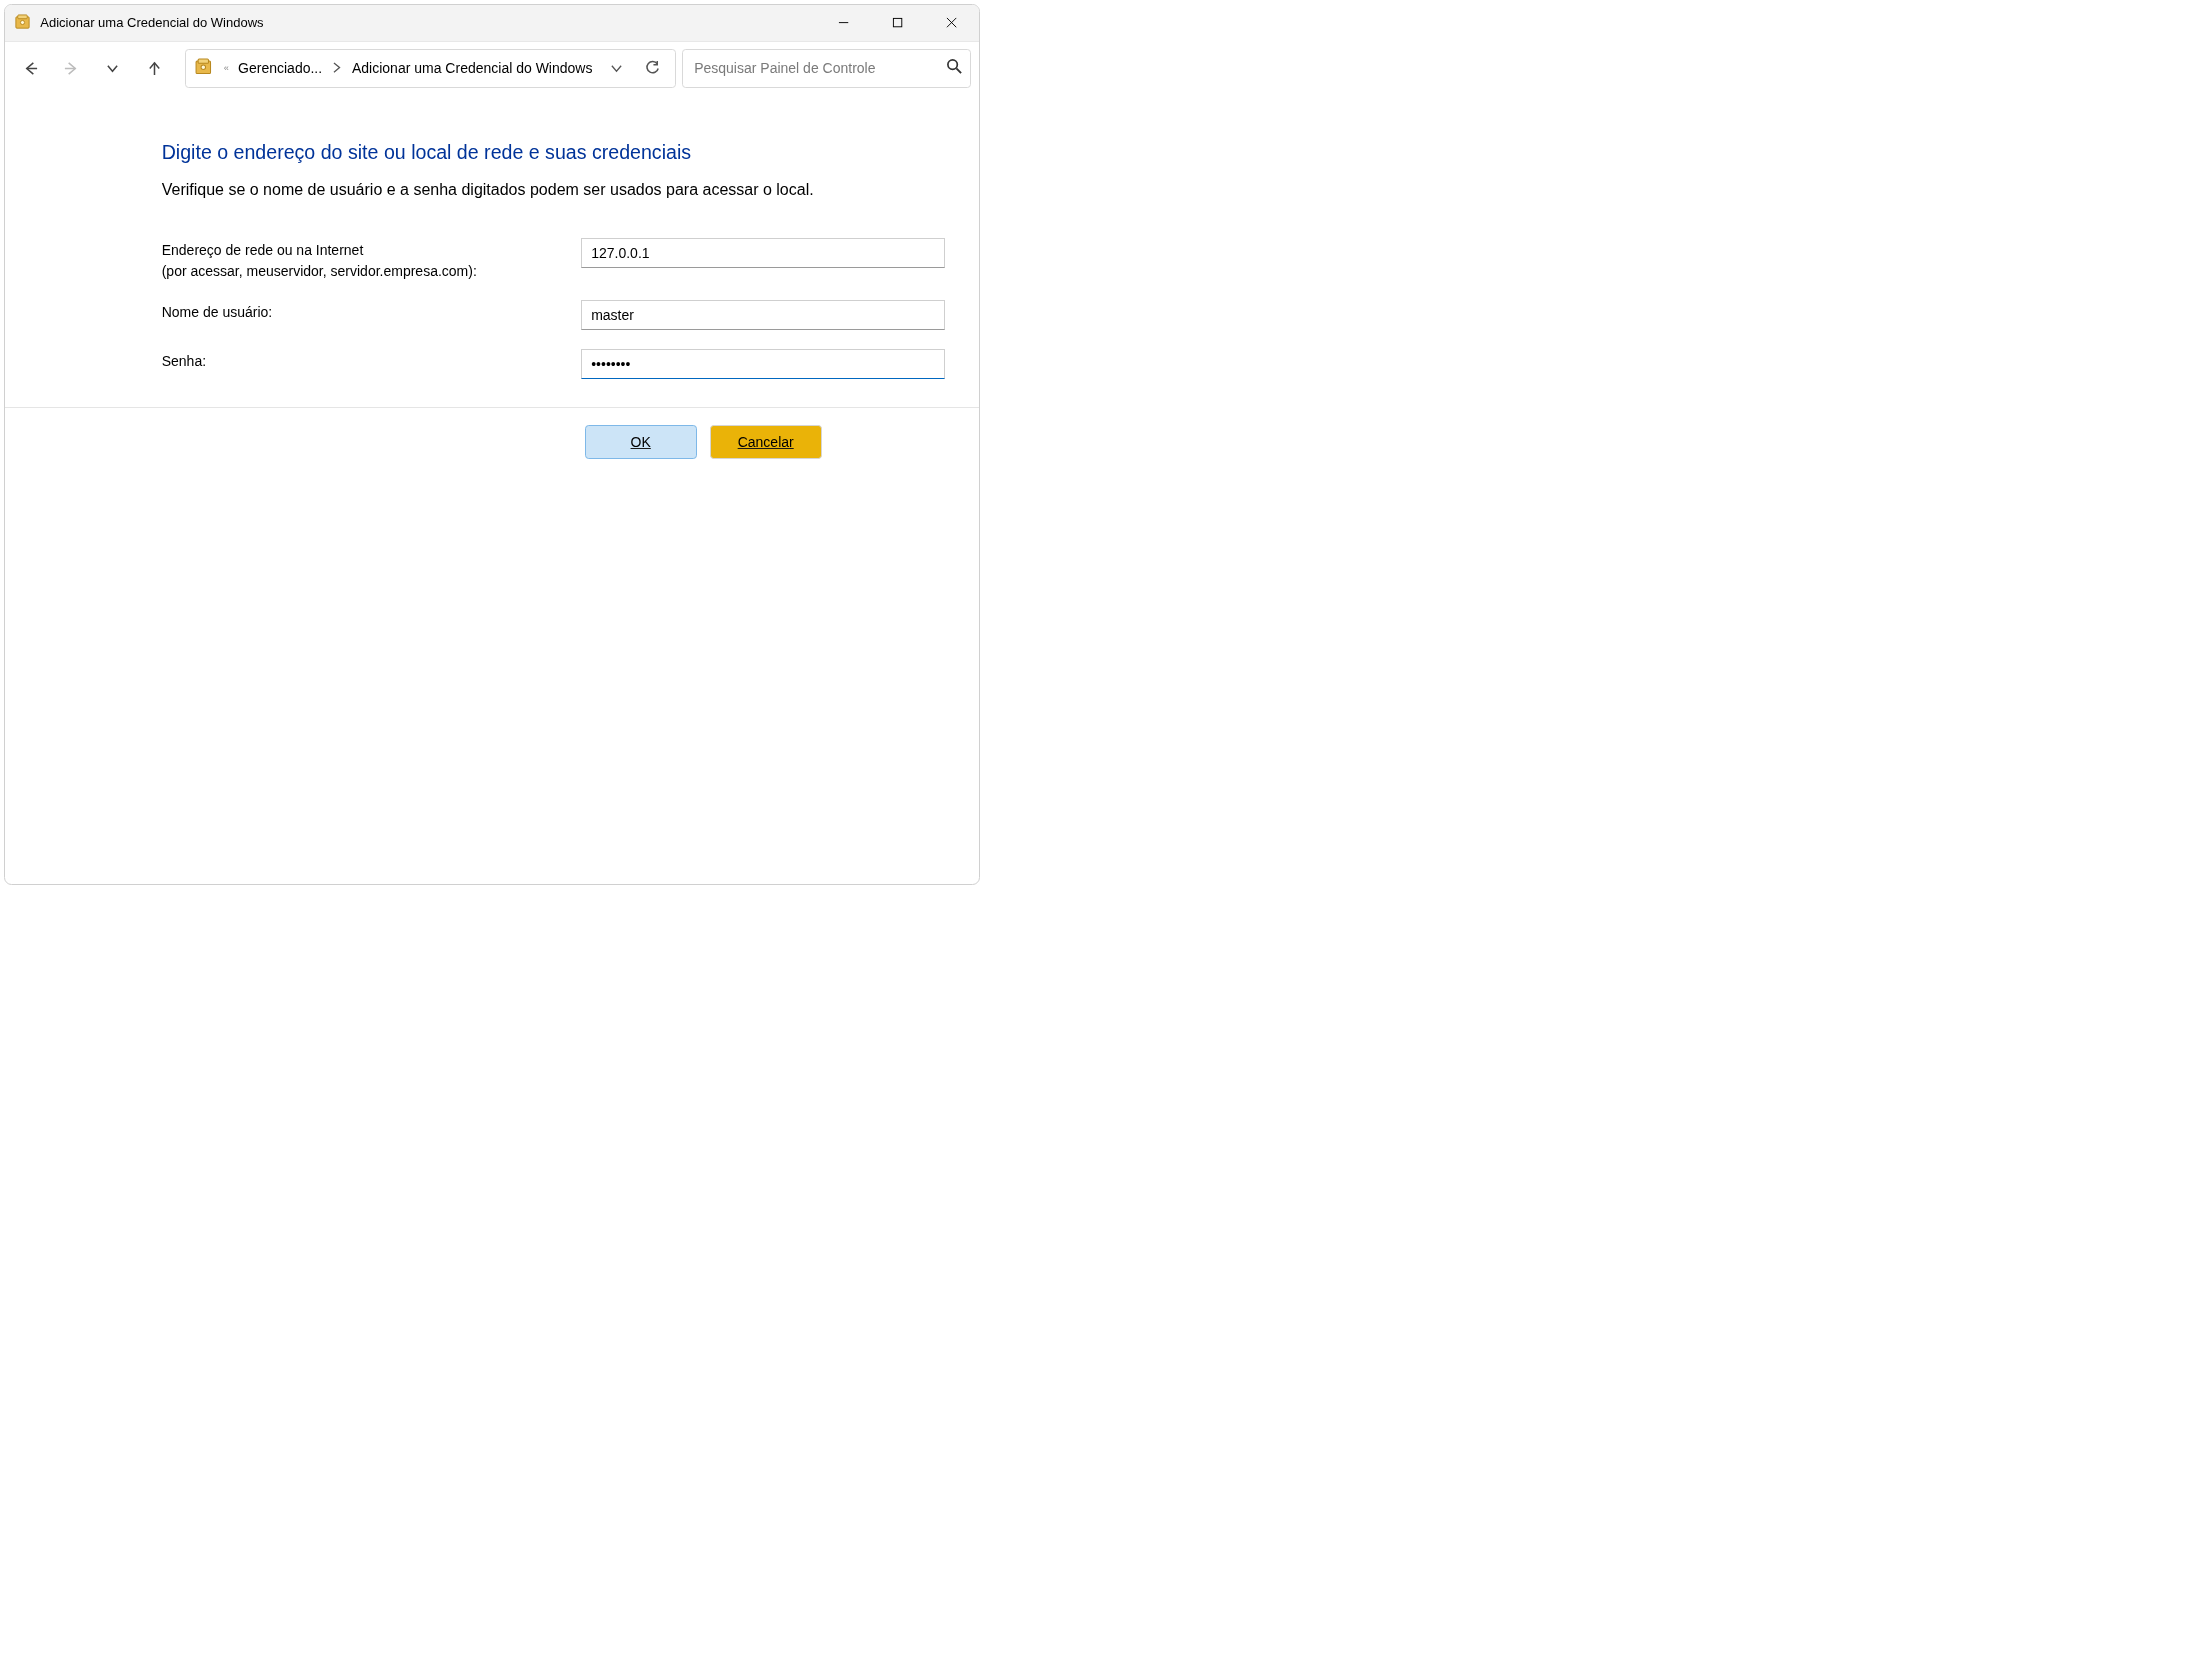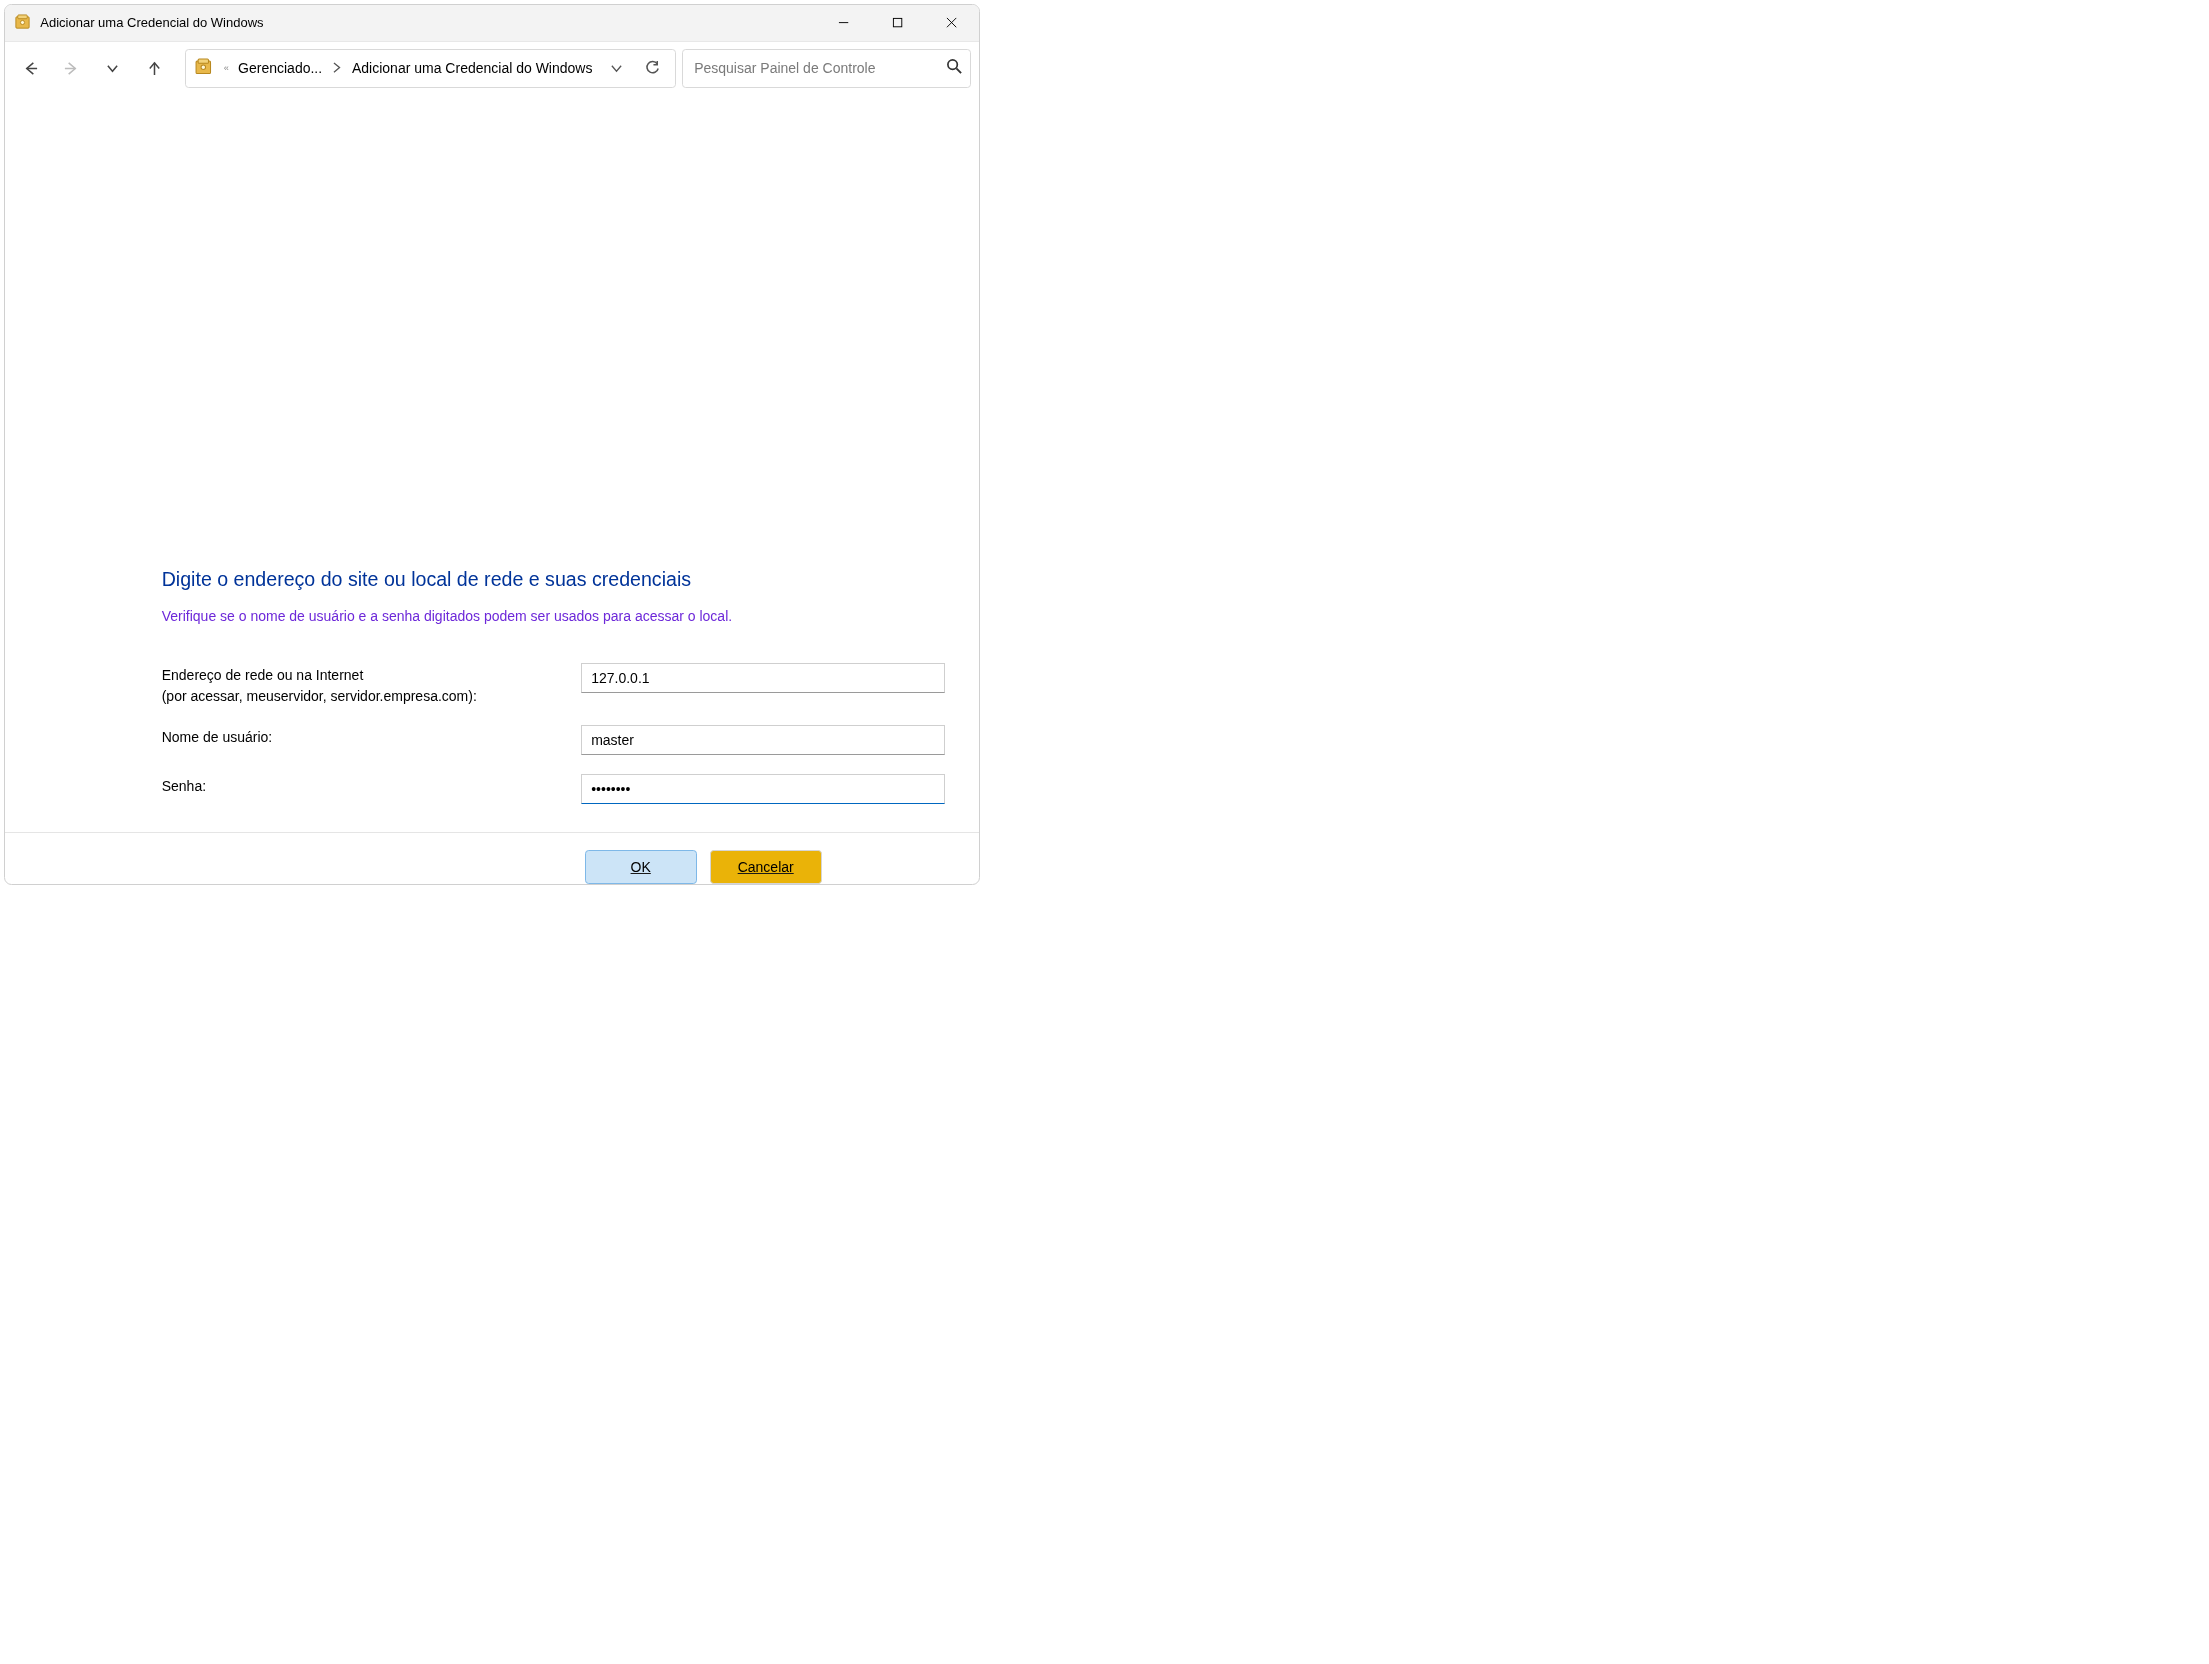--- a/index.html
+++ b/index.html
@@ -116,35 +116,34 @@
     color: #14532d;
     background: transparent;
   }
   .searchbox input::placeholder { color: #7a7a7a; }
   .searchbox .search-icn { color: #555; }
 
   .content-area {
     flex: 1;
     display: flex;
     flex-direction: column;
-    justify-content: flex-end;
   }
   .content-scroll {
     padding: 45px 0 28px 157px;
     border-bottom: 0.9px solid #e5e5e5;
   }
   .heading {
     color: #003399;
     font-size: 19.6px;
     font-weight: 400;
     margin-bottom: 17px;
   }
   .subtext {
-    font-size: 14px;
-    color: #6d28d9;
+    font-size: 16px;
+    color: #000000;
     margin-bottom: 39px;
   }
   .form-grid {
     display: grid;
     grid-template-columns: 408px 364px;
     column-gap: 11.2px;
     row-gap: 18.6px;
     align-items: start;
   }
   .form-label {

